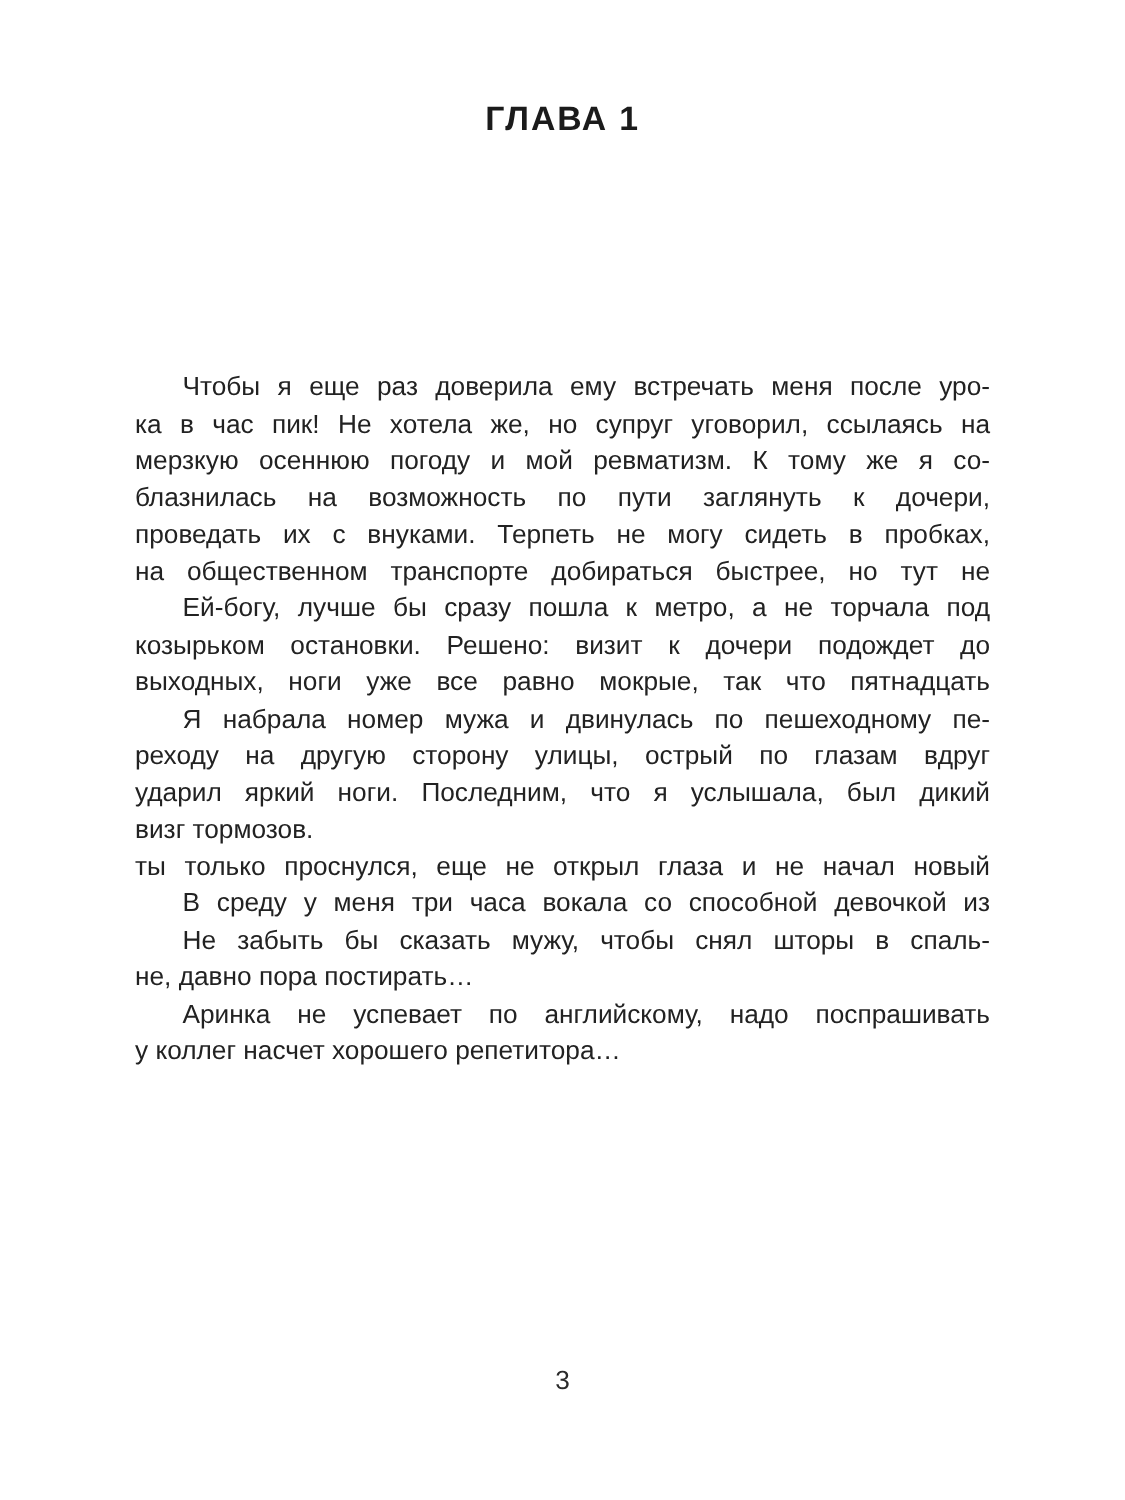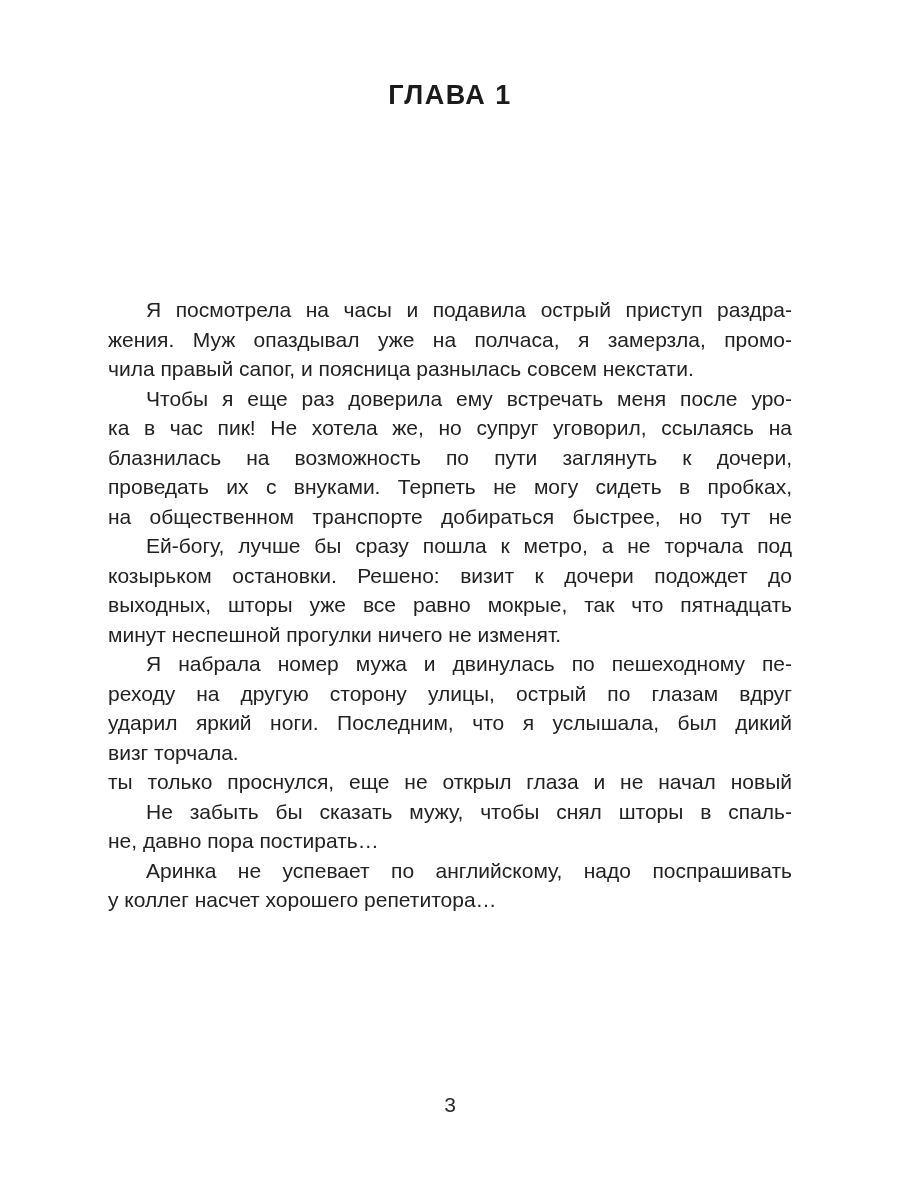--- a/index.html
+++ b/index.html
@@ -61,47 +61,43 @@
   }
 </style>
 </head>
 <body>
 
 <div class="page">
   <div class="chapter-title">ГЛАВА 1</div>
 
   <div class="body-text">
       <div class="paragraph">
-        <div class="line justify indent">Я посмотрела на часы и подавила острый приступ раздра-</div>
-        <div class="line justify">жения. Муж опаздывал уже на полчаса, я замерзла, промо-</div>
-        <div class="line">чила правый сапог, и поясница разнылась совсем некстати.</div>
-      </div>
-      <div class="paragraph">
         <div class="line justify indent">Чтобы я еще раз доверила ему встречать меня после уро-</div>
         <div class="line justify">ка в час пик! Не хотела же, но супруг уговорил, ссылаясь на</div>
+        <div class="line justify">мерзкую осеннюю погоду и мой ревматизм. К тому же я со-</div>
         <div class="line justify">блазнилась на возможность по пути заглянуть к дочери,</div>
         <div class="line justify">проведать их с внуками. Терпеть не могу сидеть в пробках,</div>
         <div class="line justify">на общественном транспорте добираться быстрее, но тут не</div>
       </div>
       <div class="paragraph">
         <div class="line justify indent">Ей-богу, лучше бы сразу пошла к метро, а не торчала под</div>
         <div class="line justify">козырьком остановки. Решено: визит к дочери подождет до</div>
-        <div class="line justify">выходных, шторы уже все равно мокрые, так что пятнадцать</div>
-        <div class="line">минут неспешной прогулки ничего не изменят.</div>
+        <div class="line justify">выходных, ноги уже все равно мокрые, так что пятнадцать</div>
       </div>
       <div class="paragraph">
         <div class="line justify indent">Я набрала номер мужа и двинулась по пешеходному пе-</div>
         <div class="line justify">реходу на другую сторону улицы, острый по глазам вдруг</div>
         <div class="line justify">ударил яркий ноги. Последним, что я услышала, был дикий</div>
-        <div class="line">визг торчала.</div>
+        <div class="line">визг тормозов.</div>
       </div>
       <div class="paragraph">
         <div class="line justify">ты только проснулся, еще не открыл глаза и не начал новый</div>
       </div>
       <div class="paragraph">
+        <div class="line justify indent">В среду у меня три часа вокала со способной девочкой из</div>
       </div>
       <div class="paragraph">
         <div class="line justify indent">Не забыть бы сказать мужу, чтобы снял шторы в спаль-</div>
         <div class="line">не, давно пора постирать…</div>
       </div>
       <div class="paragraph">
         <div class="line justify indent">Аринка не успевает по английскому, надо поспрашивать</div>
         <div class="line">у коллег насчет хорошего репетитора…</div>
       </div>
     </div>

